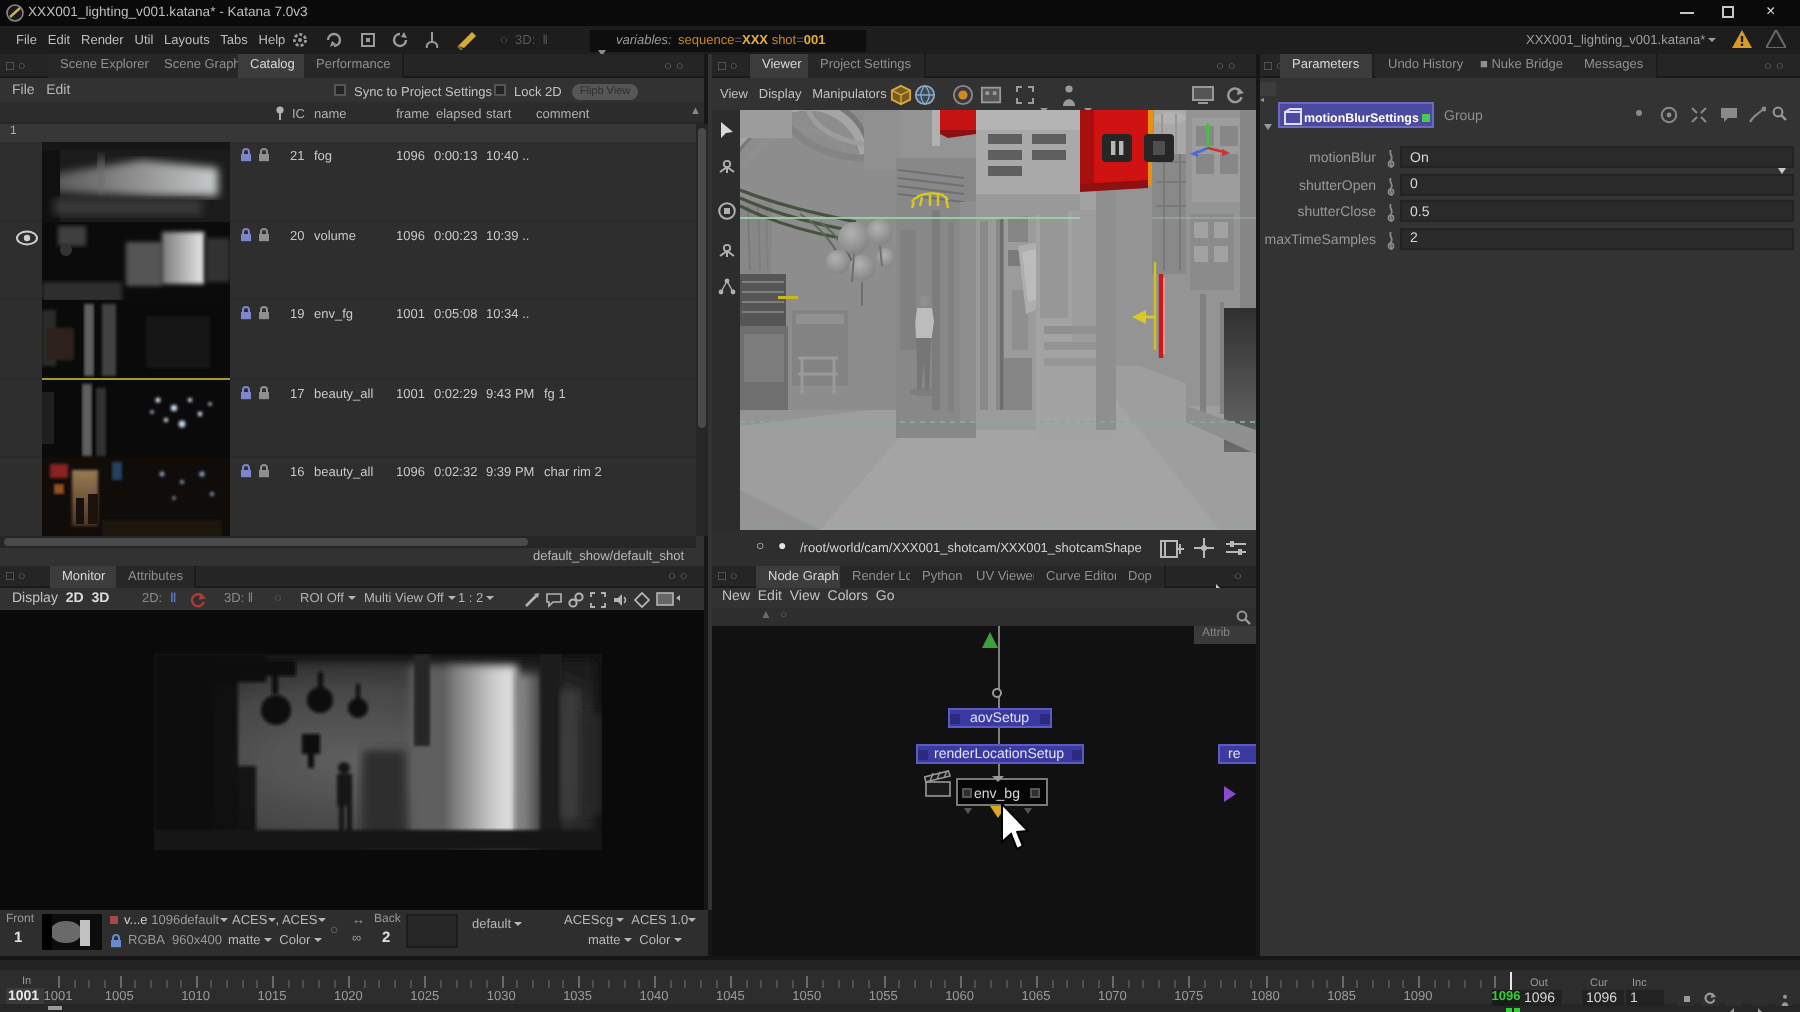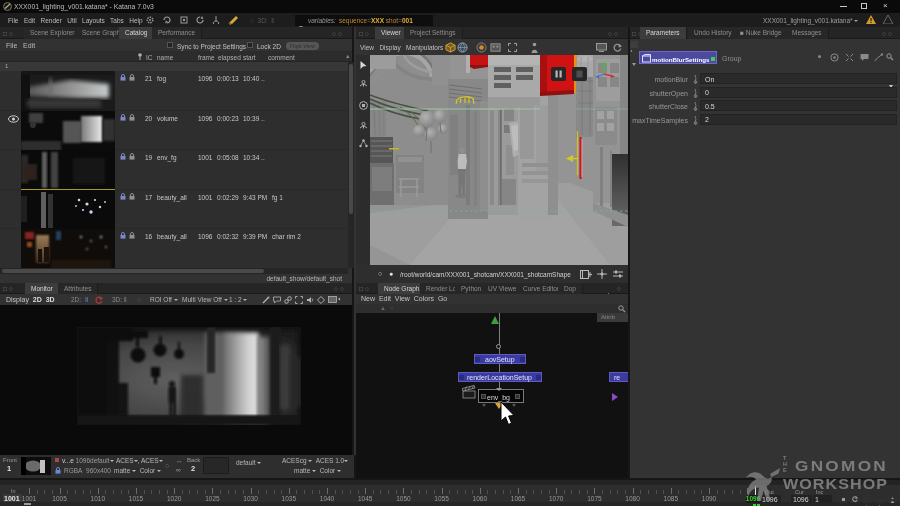--- a/index.html
+++ b/index.html
@@ -1006,25 +1006,12 @@
         <path d="M7.5 3 A3.4 3.4 0 1 0 7.8 5.6" fill="none" stroke="#9a9a9a" stroke-width="1.6"></path>
         <polygon points="6,0.5 9,3.5 5,4.5" fill="#9a9a9a"></polygon>
       </svg>
       <span class="abs" style="left:865px;top:19.5px;"><span style="display:inline-block;width:0;height:0;border-top:2px solid transparent;border-bottom:2px solid transparent;border-right:2.6px solid #9a9a9a;vertical-align:middle;"></span></span>
       <span class="abs" style="left:879px;top:19.5px;"><span style="display:inline-block;width:0;height:0;border-top:2px solid transparent;border-bottom:2px solid transparent;border-left:2.6px solid #9a9a9a;vertical-align:middle;"></span></span>
       <svg class="abs" style="left:890px;top:18.5px" width="5" height="6" viewBox="0 0 8 11">
         <circle cx="4" cy="2.5" r="1.8" fill="#9a9a9a"></circle>
         <path d="M1 11 C1 6.5 7 6.5 7 11 Z" fill="#9a9a9a"></path>
       </svg>
     </div>
-    <div class="abs" style="left:740px;top:450px;width:160px;height:56px;"><svg width="160" height="56" viewBox="0 0 160 56" opacity="0.8">
-<g fill="#8f8f8f">
-<path d="M22 25 C17 20 9 22 6 28 C10 26 14 26.5 16 29.5 C10 32 6 39 8 47 C10 41 14 37.5 19 37.5 L17 51 L21 51 L23.5 40.5 L27 51 L31 51 L26.5 36 C30.5 34 32.5 31 31.5 27 C29.5 29 26 29.5 22 25 Z" opacity="0.85"></path>
-<path d="M30 24 L40 18 L38.5 23.5 L31.5 27 Z" opacity="0.85"></path>
-</g>
-<g fill="#8f8f8f" font-family="Liberation Sans, sans-serif" font-weight="bold">
-<text x="43" y="10" font-size="5.5">T</text>
-          <text x="43" y="16" font-size="5.5">H</text>
-          <text x="43" y="22" font-size="5.5">E</text>
-<text x="55" y="21" font-size="15" letter-spacing="2" textLength="93" lengthAdjust="spacingAndGlyphs">GNOMON</text>
-<text x="43" y="39" font-size="15" letter-spacing="1" textLength="105" lengthAdjust="spacingAndGlyphs">WORKSHOP</text>
-</g>
-</svg></div>
   </div>
 </body></html>

